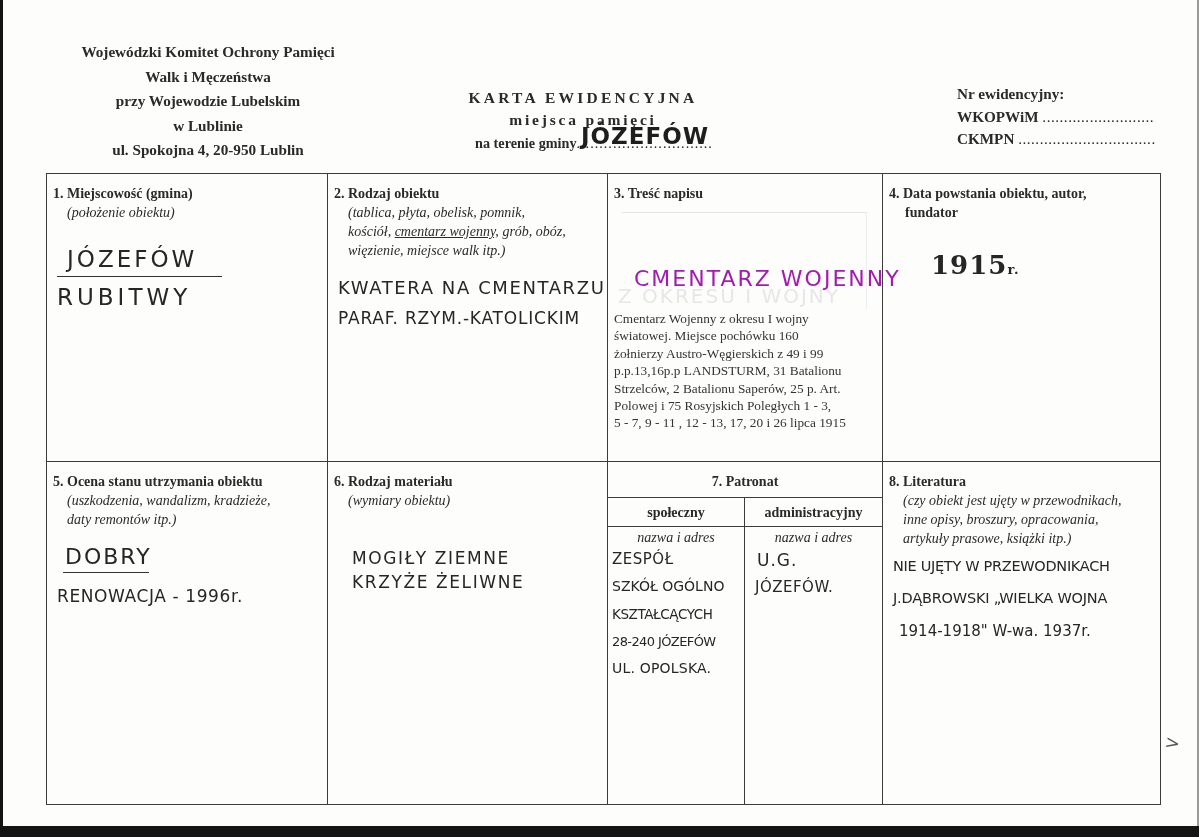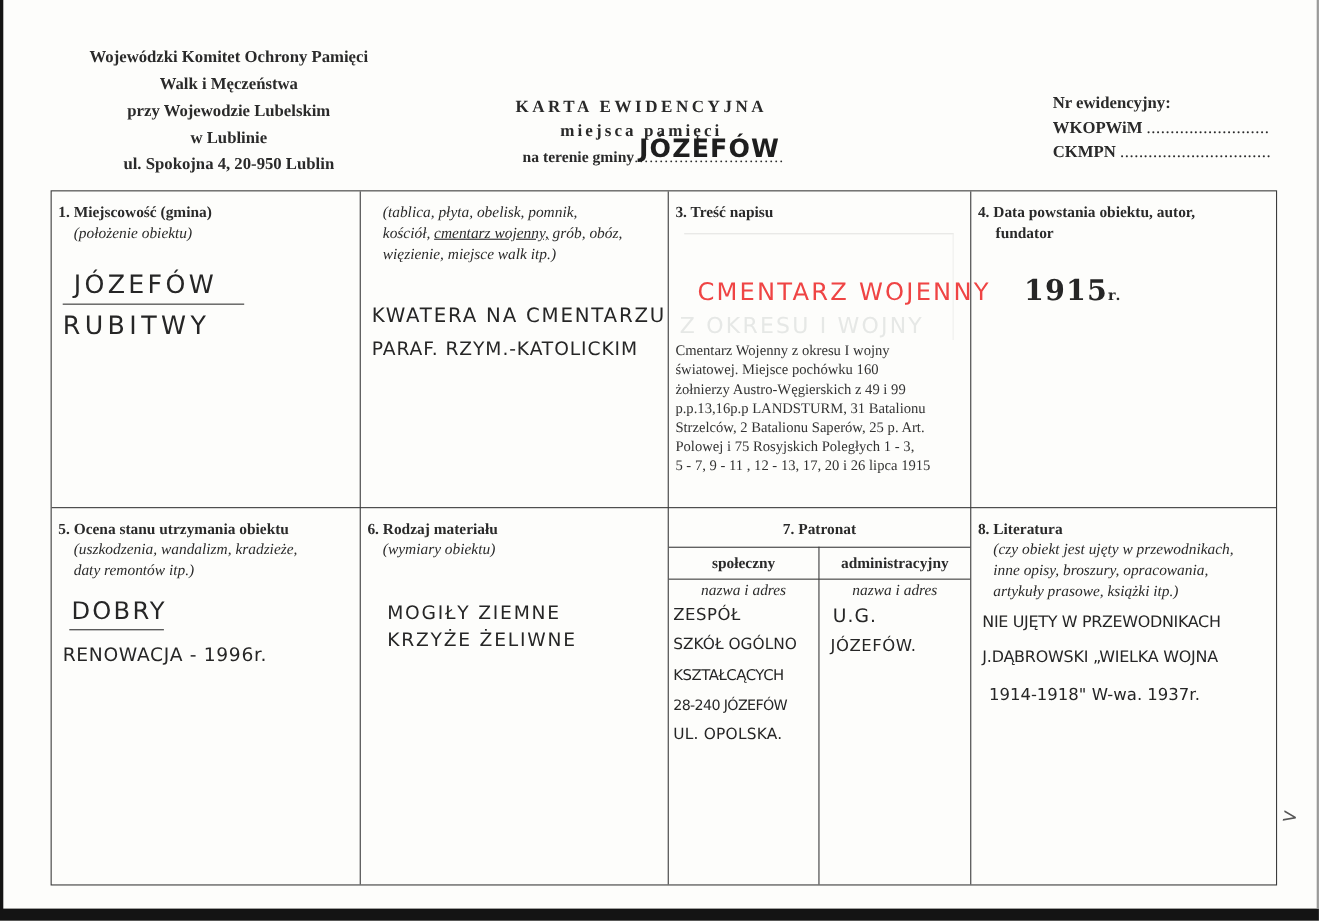--- a/index.html
+++ b/index.html
@@ -52,21 +52,21 @@
 
     .inscription {
       position: absolute; left: 6px; top: 136px; font-size: 13.3px; line-height: 17.4px;
       font-family: "Liberation Serif", serif; white-space: pre-line; color: #333;
     }
     .ghost-box {
       position: absolute; left: 14px; top: 38px; width: 244px; height: 96px;
       border-top: 1px solid #e4e4e2; border-right: 1px solid #eeeeec;
     }
     .ghost-text {
-      position: absolute; left: 26px; top: 80px; color: #ef4444; font-size: 22px;
+      position: absolute; left: 26px; top: 92px; color: #a21caf; font-size: 22px;
       font-family: "DejaVu Sans", sans-serif; letter-spacing: 2px; white-space: nowrap;
     }
     .ghost-text2 {
       position: absolute; left: 10px; top: 110px; color: #e6e8e6; font-size: 20px;
       font-family: "DejaVu Sans", sans-serif; letter-spacing: 2px; white-space: nowrap;
     }
 
     .patronat-head { position: absolute; left: 0; top: 0; width: 100%; text-align: center; font-weight: bold; font-size: 14px; line-height: 19px; padding-top: 10px; }
     .pat-sub-head { position: absolute; text-align: center; font-weight: bold; font-size: 14px; }
     .pat-sub-label { position: absolute; text-align: center; font-style: italic; font-size: 14px; }
@@ -110,20 +110,21 @@
 
     <div class="cell" style="left:0;top:0;width:280px;height:287px">
       <div class="cell-title">1. Miejscowość (gmina)</div>
       <div class="cell-sub">(położenie obiektu)</div>
       <div class="hw" style="left:20px;top:72px;font-size:23px;letter-spacing:3px">JÓZEFÓW</div>
       <div style="position:absolute;left:10px;top:102px;width:165px;border-top:1.4px solid #333"></div>
       <div class="hw" style="left:10px;top:110px;font-size:23px;letter-spacing:4px">RUBITWY</div>
     </div>
 
     <div class="cell" style="left:281px;top:0;width:279px;height:287px">
+      <div class="cell-title">2. Rodzaj obiektu</div>
       <div class="cell-sub">
         <span>(tablica, płyta, obelisk, pomnik,</span><br>
         <span>kościół,</span>
         <span class="underline">cmentarz wojenny,</span>
         <span>grób, obóz,</span><br>
         <span>więzienie, miejsce walk itp.)</span>
       </div>
       <div class="hw" style="left:10px;top:103px;font-size:18px;letter-spacing:1.6px">KWATERA NA CMENTARZU</div>
       <div class="hw" style="left:10px;top:134px;font-size:17px;letter-spacing:0.8px">PARAF. RZYM.-KATOLICKIM</div>
     </div>

